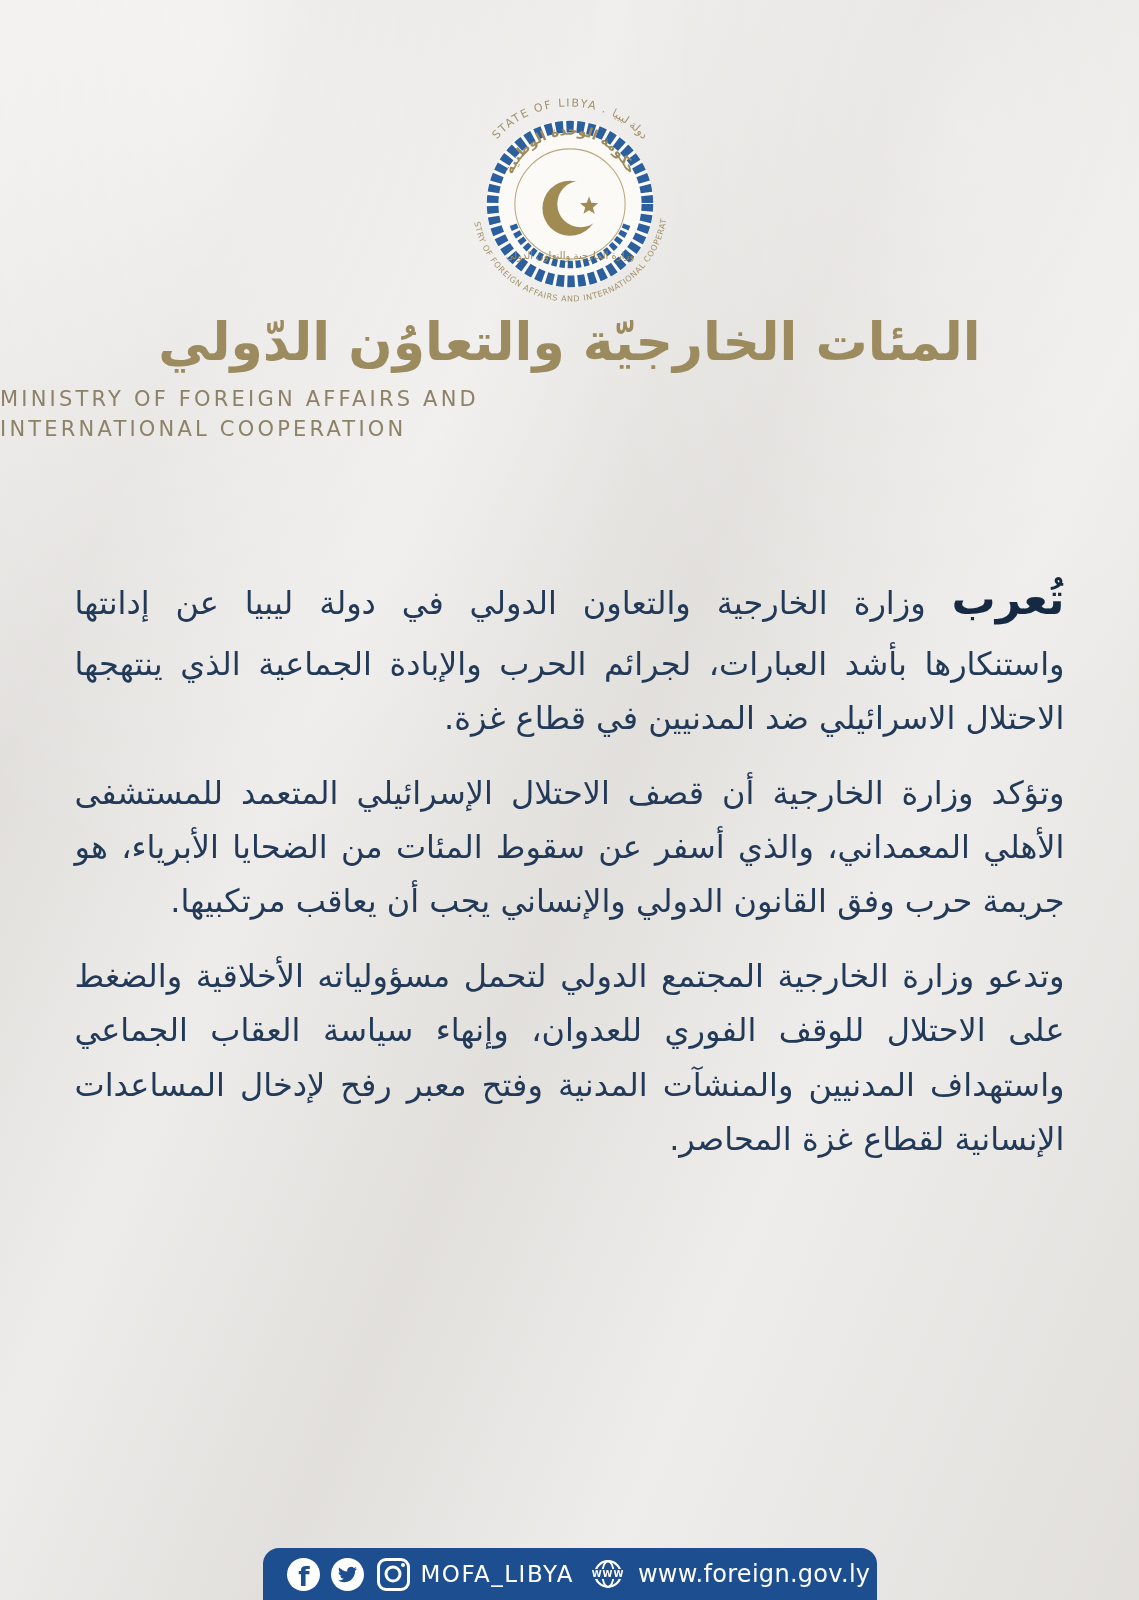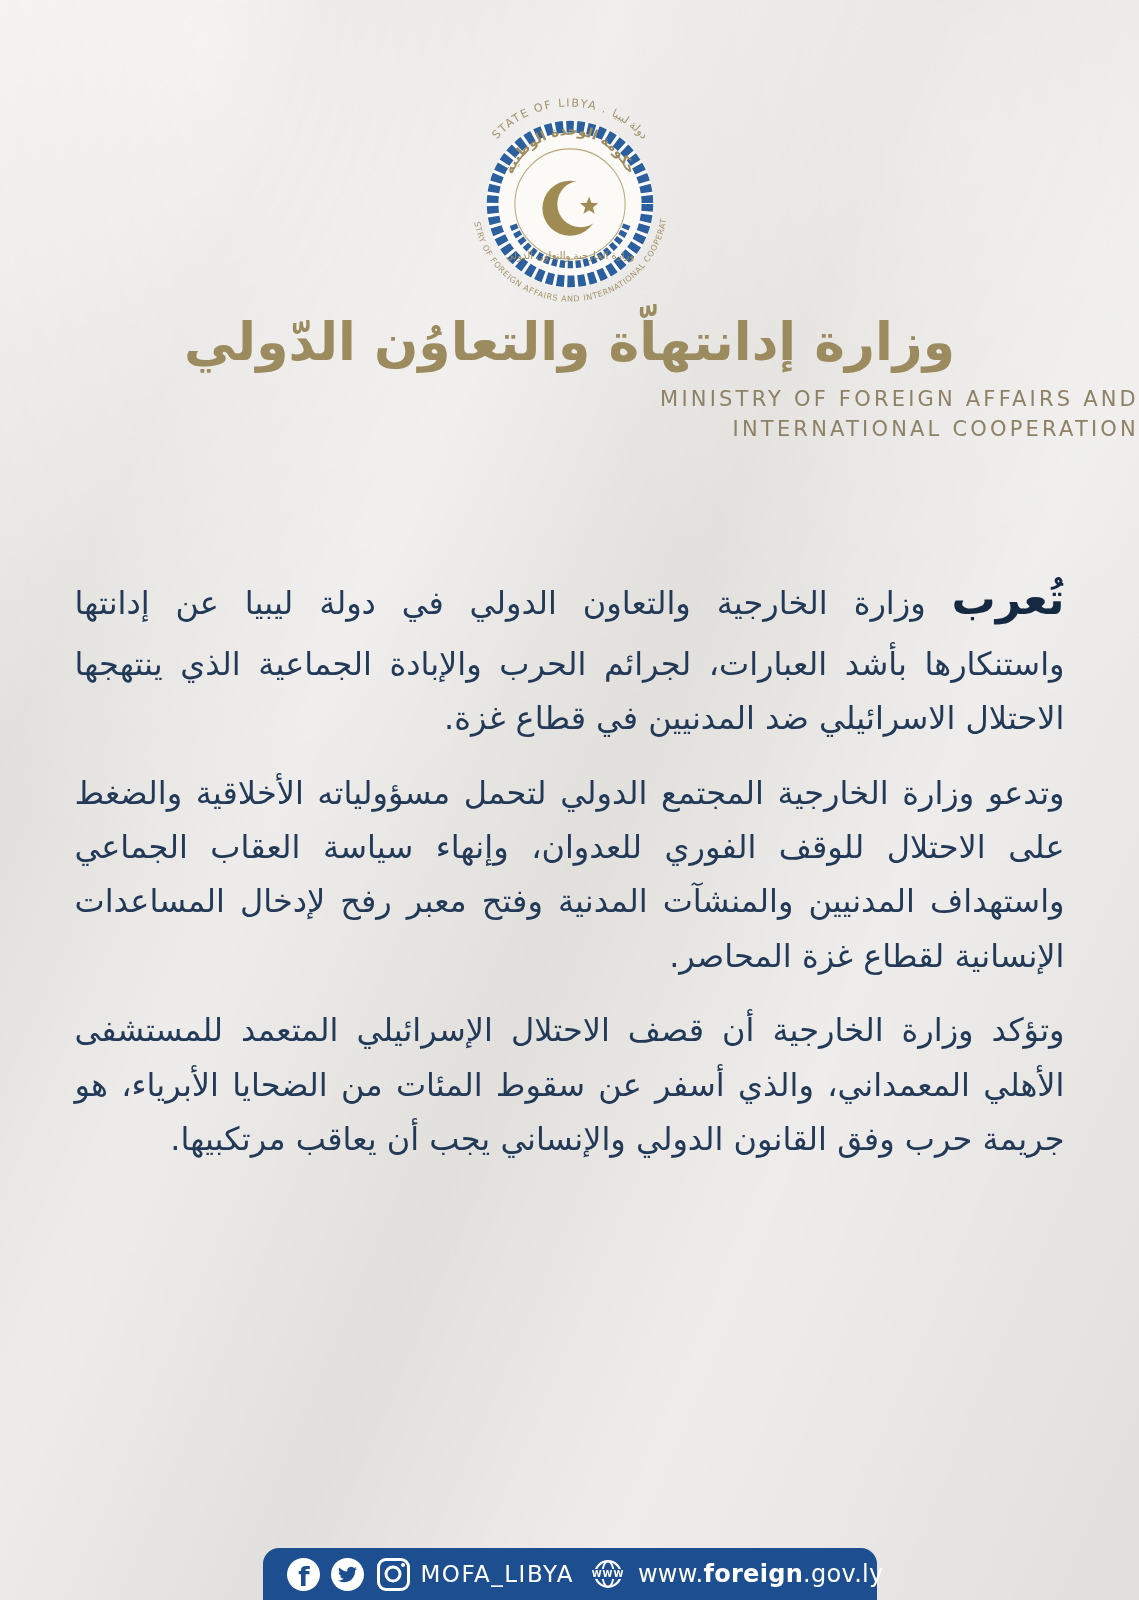--- a/index.html
+++ b/index.html
@@ -22,21 +22,21 @@
   .seal{width:212px;height:212px;}
   .callig-title{
     margin-top:2px;
     text-align:center;
     font-size:52px;font-weight:bold;
     color:#9c8b5e;
     direction:rtl;
   }
   .eng-caption{
     margin-top:12px;
-    text-align:right;
+    text-align:left;
     font-size:21px;line-height:30px;letter-spacing:3.2px;
     color:#8d8166;
   }
   
   .body-text{
     direction:rtl;
     width:990px;
     margin:118px auto 0;
     color:#223a58;
     font-size:32px;
@@ -86,21 +86,21 @@
   .insta .dot{
     position:absolute;top:2px;right:2px;
     width:4px;height:4px;background:#fff;border-radius:50%;
   }
   .handle{
     font-size:23px;letter-spacing:1.5px;
     font-weight:500;
   }
   .globe{flex:0 0 auto;margin-left:4px;}
   .url{font-size:24px;letter-spacing:.3px;}
-  .url b{font-weight:bold;text-align:right;}
+  .url b{font-weight:normal;text-align:right;}
 </style>
 </head>
 <body>
 
 <div class="page">
 
   <div class="logo-wrap">
     <svg class="seal" viewBox="0 0 200 200">
       <defs>
         <path id="arcTop" d="M 9.4 84 A 92 92 0 0 1 190.6 84"></path>
@@ -130,31 +130,31 @@
         <circle cx="110" cy="100" r="22" fill="#fbfaf7"></circle>
         <polygon fill="#a08b52" points="118,93 115.8,98.9 109.4,99.2 114.4,103.2 112.7,109.3 118,105.8 123.3,109.3 121.6,103.2 126.6,99.2 120.2,98.9"></polygon>
       </g>
 
       <path d="M 46.4 119.5 A 57 57 0 0 0 153.6 119.5" fill="none" stroke="#2c5f9e" stroke-width="7" stroke-dasharray="5 2.5"></path>
 
       <text x="100" y="152" text-anchor="middle" font-size="9.5" fill="#9c8b5e" direction="rtl">وزارة الخارجية والتعاون الدولي</text>
     </svg>
   </div>
 
-  <div class="callig-title">وزارة إدانتهاّة والتعاوُن الدّولي</div>
+  <div class="callig-title">المئات الخارجيّة والتعاوُن الدّولي</div>
 
   <div class="eng-caption">
     <div>MINISTRY OF FOREIGN AFFAIRS AND</div>
     <div>INTERNATIONAL COOPERATION</div>
   </div>
 
   <div class="body-text">
     <p><span class="lead-word">تُعرب</span><span> وزارة الخارجية والتعاون الدولي في دولة ليبيا عن إدانتها واستنكارها بأشد العبارات، لجرائم الحرب والإبادة الجماعية الذي ينتهجها الاحتلال الاسرائيلي ضد المدنيين في قطاع غزة.</span></p>
+    <p>وتؤكد وزارة الخارجية أن قصف الاحتلال الإسرائيلي المتعمد للمستشفى الأهلي المعمداني، والذي أسفر عن سقوط المئات من الضحايا الأبرياء، هو جريمة حرب وفق القانون الدولي والإنساني يجب أن يعاقب مرتكبيها.</p>
     <p>وتدعو وزارة الخارجية المجتمع الدولي لتحمل مسؤولياته الأخلاقية والضغط على الاحتلال للوقف الفوري للعدوان، وإنهاء سياسة العقاب الجماعي واستهداف المدنيين والمنشآت المدنية وفتح معبر رفح لإدخال المساعدات الإنسانية لقطاع غزة المحاصر.</p>
-    <p>وتؤكد وزارة الخارجية أن قصف الاحتلال الإسرائيلي المتعمد للمستشفى الأهلي المعمداني، والذي أسفر عن سقوط المئات من الضحايا الأبرياء، هو جريمة حرب وفق القانون الدولي والإنساني يجب أن يعاقب مرتكبيها.</p>
   </div>
 
   <div class="footer-bar">
 
     <div class="icon-circle">
       <span class="fb-f">f</span>
     </div>
 
     <div class="icon-circle">
       <svg width="19" height="19" viewBox="0 0 24 24">

